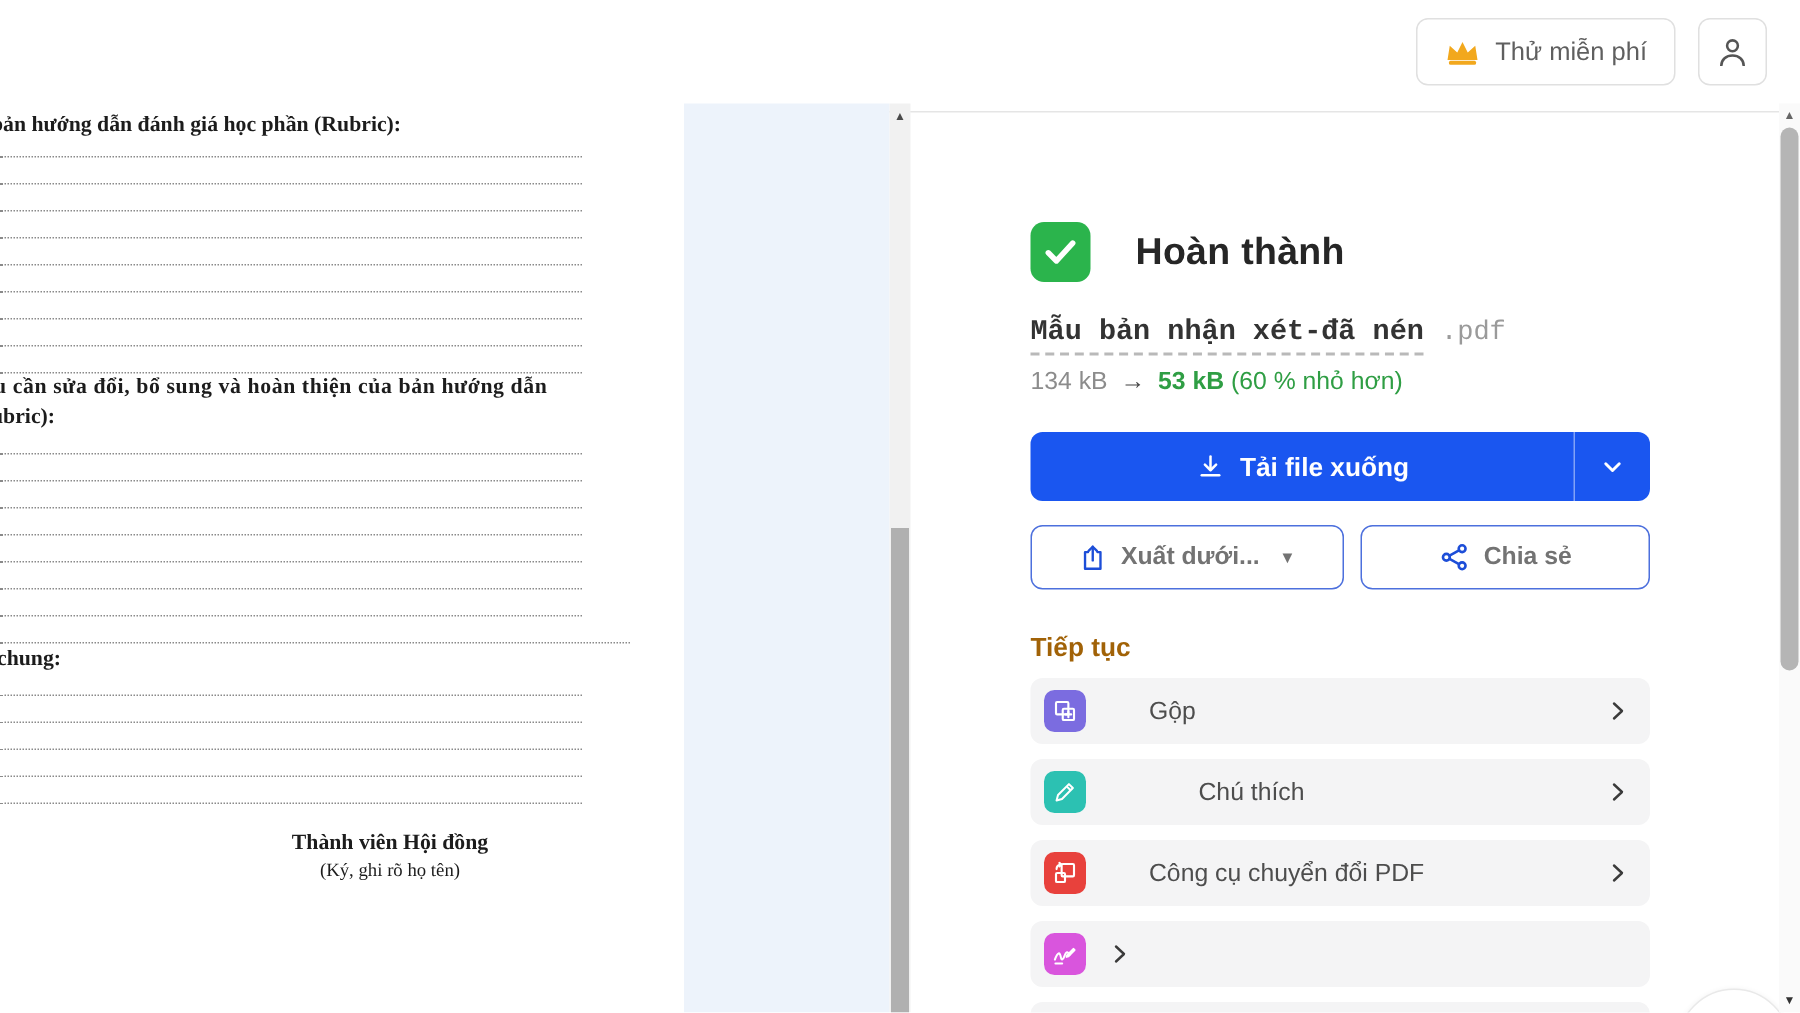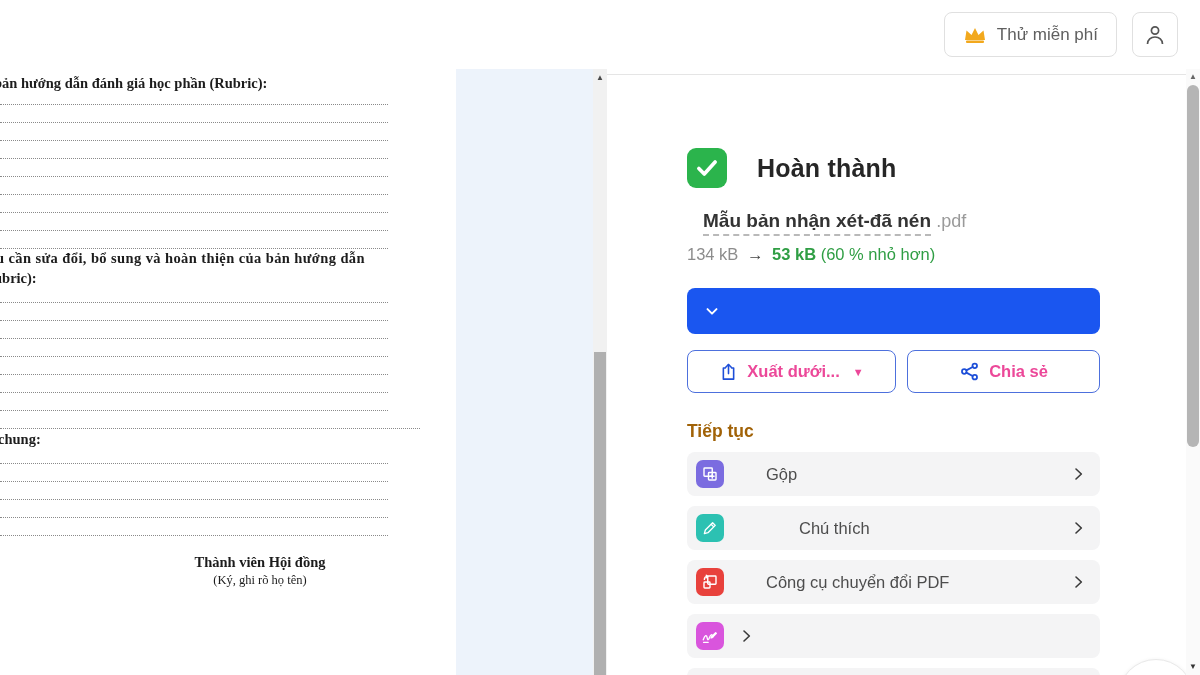--- a/index.html
+++ b/index.html
@@ -74,21 +74,21 @@
   
   .panel { position: absolute; left: 687px; top: 69px; width: 413px; }
 
   .status-row { position: absolute; left: 0; top: 79px; display: flex; align-items: center; gap: 30px; }
   .check-tile {
     width: 40px; height: 40px; border-radius: 9px; background: #2bb44c;
     display: flex; align-items: center; justify-content: center;
   }
   .status-text { font-size: 25px; font-weight: 800; color: #262626; letter-spacing: .2px; }
 
-  .file-row { position: absolute; left: 16px; top: 141px; font-size: 19px; white-space: nowrap; }
+  .file-row { position: absolute; left: 0; top: 141px; font-size: 19px; white-space: nowrap; font-family: Liberation Mono, monospace; }
   .file-name {
     font-weight: 800; color: #333;
     border-bottom: 2px dashed #b9b9b9; padding-bottom: 3px;
   }
   .file-ext { color: #9a9a9a; font-size: 18px; }
 
   .size-row { position: absolute; left: 0; top: 176px; font-size: 16.5px; color: #8c8c8c; white-space: nowrap; }
   .size-arrow { color: #444; padding: 0 4px; }
   .size-after { color: #2f9e44; font-weight: 800; }
   .size-note { color: #2f9e44; }
@@ -99,21 +99,21 @@
     display: flex; color: #fff;
   }
   .dl-main { flex: 1; display: flex; align-items: center; justify-content: center; gap: 10px;
              font-size: 17.5px; font-weight: 800; border-right: 1px solid rgba(255,255,255,.45); }
   .dl-caret { width: 50px; display: flex; align-items: center; justify-content: center; }
 
   .sec-row { position: absolute; left: 0; top: 281px; width: 413px; display: flex; gap: 11px; }
   .sec-btn {
     height: 43px; background: #fff; border: 1.6px solid #4d70dd; border-radius: 8px;
     display: flex; align-items: center; justify-content: center; gap: 9px;
-    color: #ec4899; font-size: 16.5px; font-weight: 800; cursor: pointer;
+    color: #737373; font-size: 16.5px; font-weight: 800; cursor: pointer;
   }
   .sec-btn.export { width: 209px; }
   .sec-btn.share { flex: 1; }
   .caret-glyph { font-size: 11px; margin-left: 4px; }
 
   .continue-h { position: absolute; left: 0; top: 352px; font-size: 17.5px; font-weight: 800; color: #a16207; }
 
   .tool-row {
     position: absolute; left: 0; width: 413px; height: 44px;
     background: #f4f4f5; border-radius: 8px; cursor: pointer;
@@ -224,20 +224,28 @@
 
     <div class="size-row">
       <span>134 kB</span>
       <span class="size-arrow">→</span>
       <span class="size-after">53 kB</span>
       <span> </span>
       <span class="size-note">(60 % nhỏ hơn)</span>
     </div>
 
     <div class="dl-btn">
+      <div class="dl-main">
+        <svg width="20" height="20" viewBox="0 0 24 24" fill="none" stroke="#fff" stroke-width="2" stroke-linecap="round" stroke-linejoin="round">
+          <path d="M12 4v10"></path>
+            <path d="M7.5 10.5 12 15l4.5-4.5"></path>
+            <path d="M5 19h14"></path>
+        </svg>
+        <span>Tải file xuống</span>
+      </div>
       <div class="dl-caret">
         <svg width="18" height="18" viewBox="0 0 24 24" fill="none" stroke="#fff" stroke-width="2.6" stroke-linecap="round" stroke-linejoin="round">
           <polyline points="6,9.5 12,15.5 18,9.5"></polyline>
         </svg>
       </div>
     </div>
 
     <div class="sec-row">
       <button class="sec-btn export">
         <svg width="19" height="20" viewBox="0 0 24 24" fill="none" stroke="#1d4ed8" stroke-width="2" stroke-linecap="round" stroke-linejoin="round">

